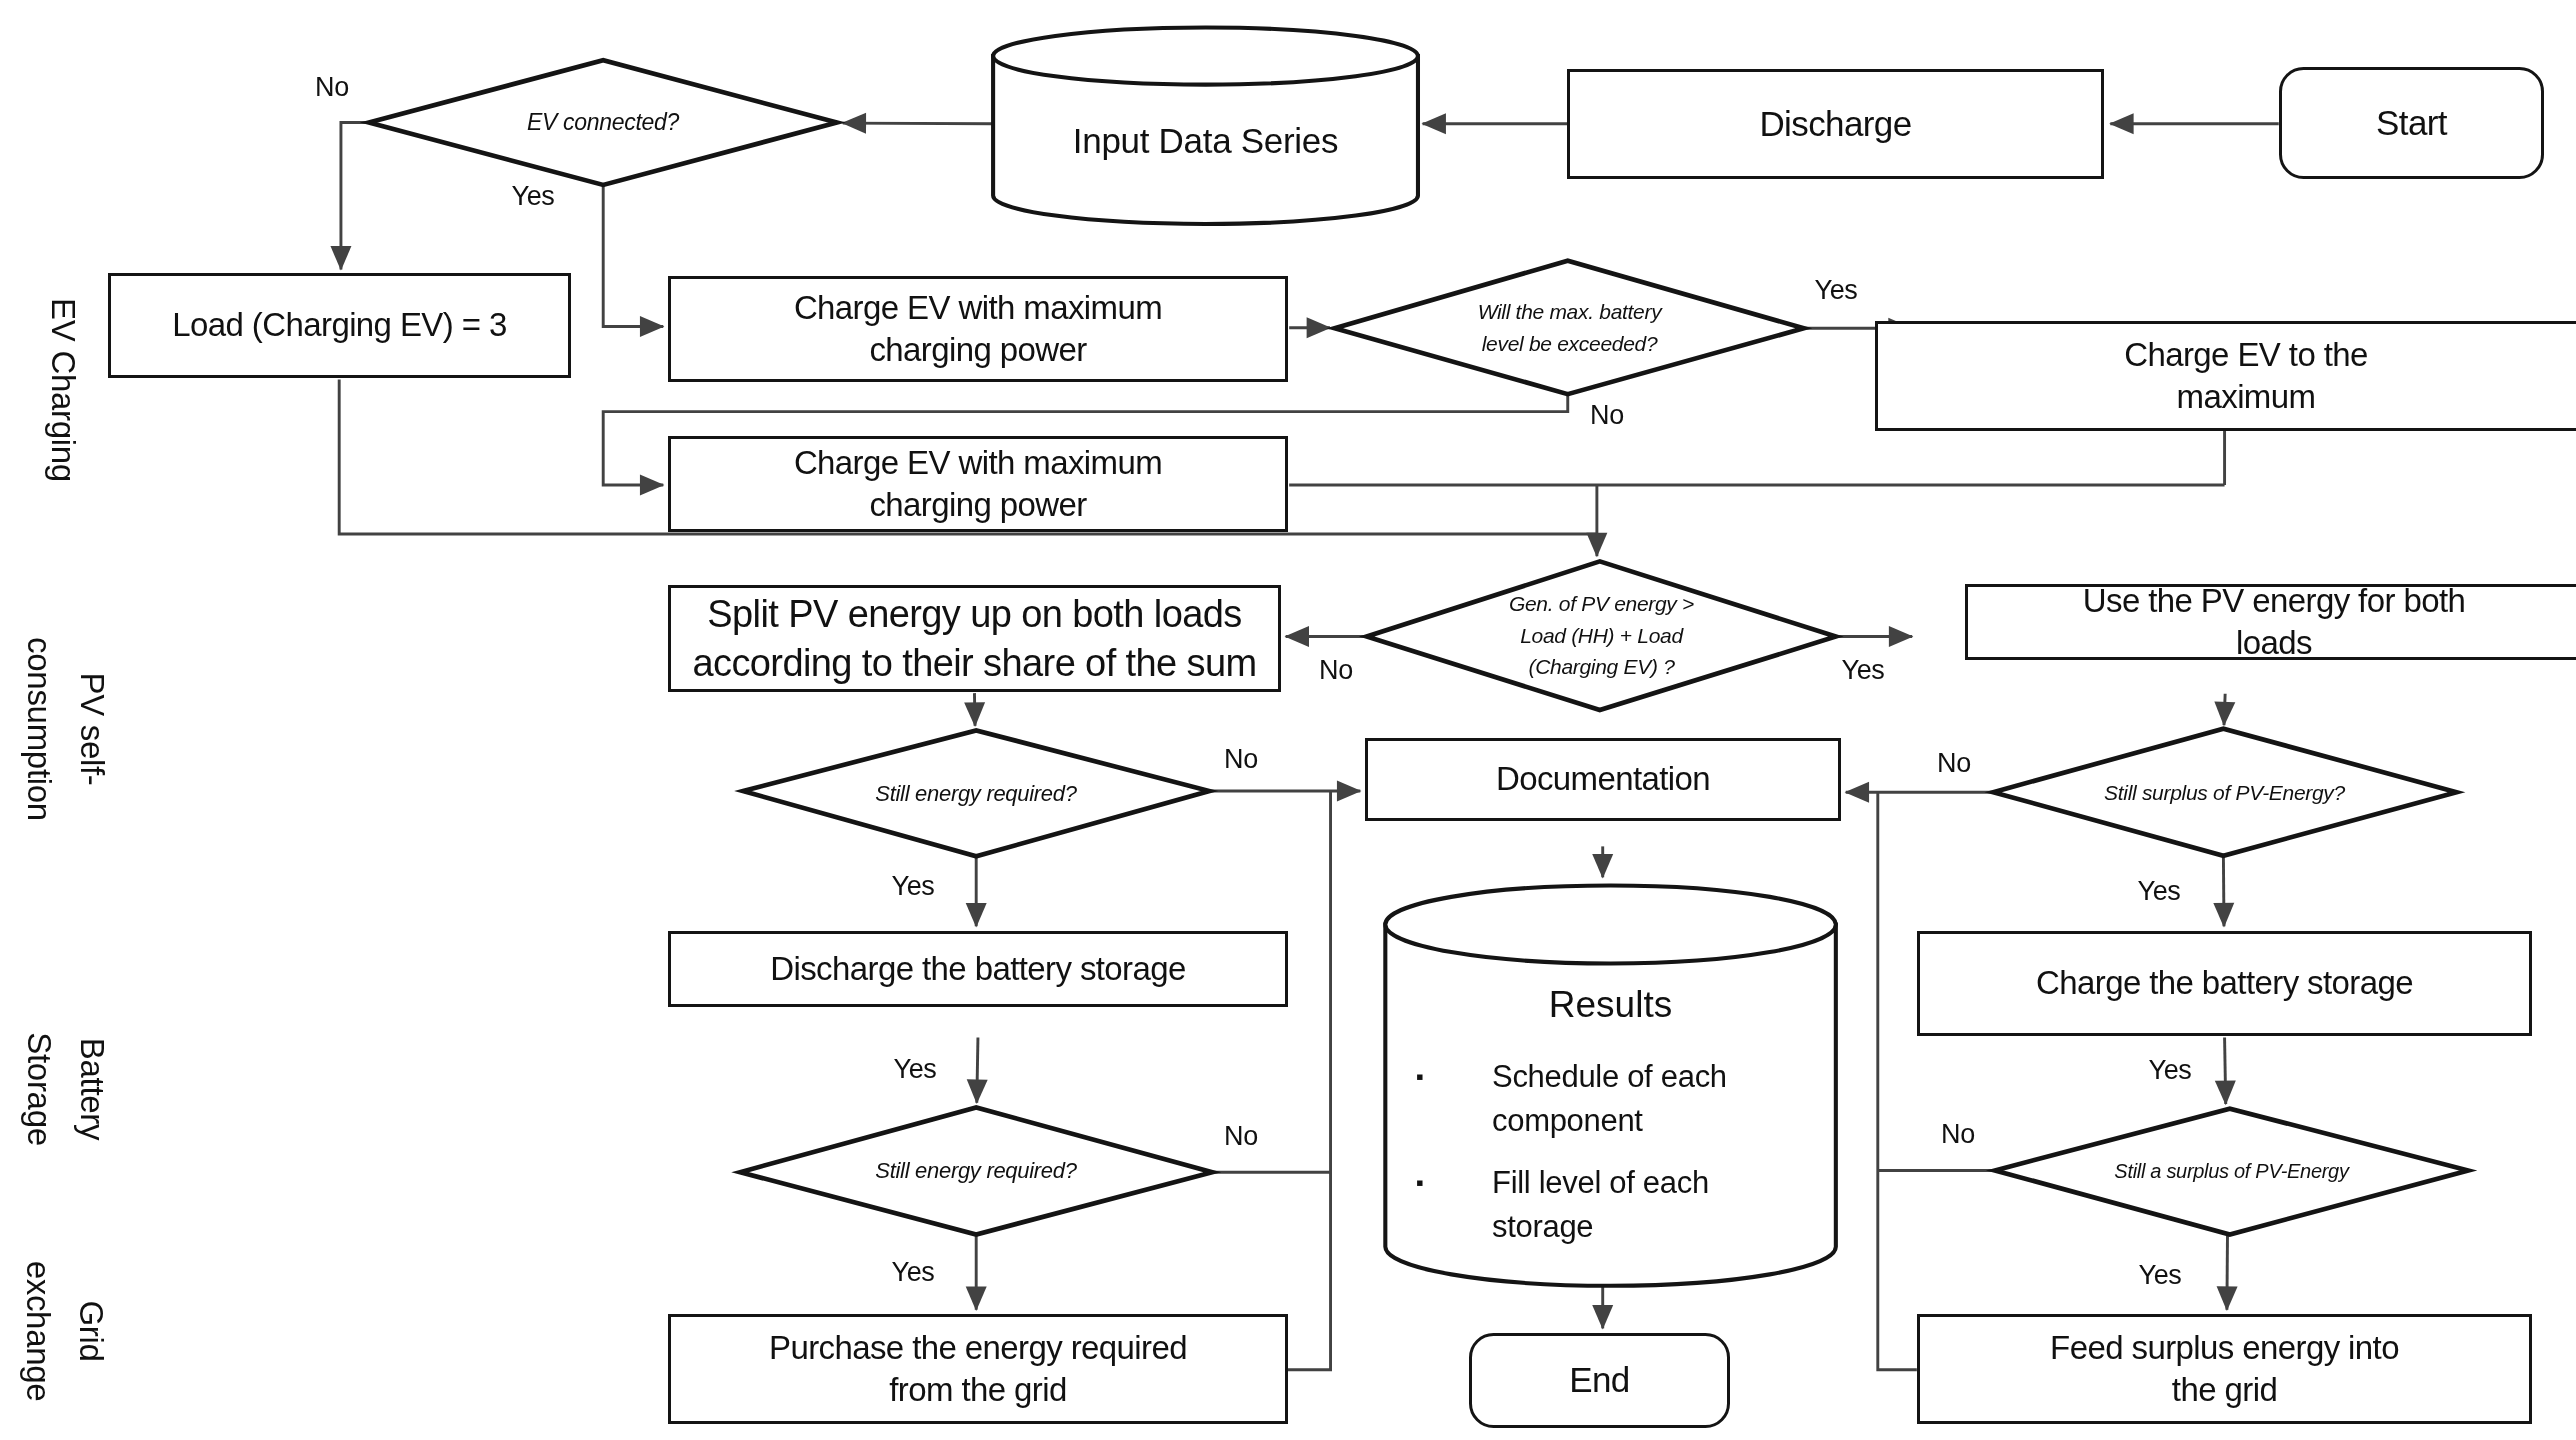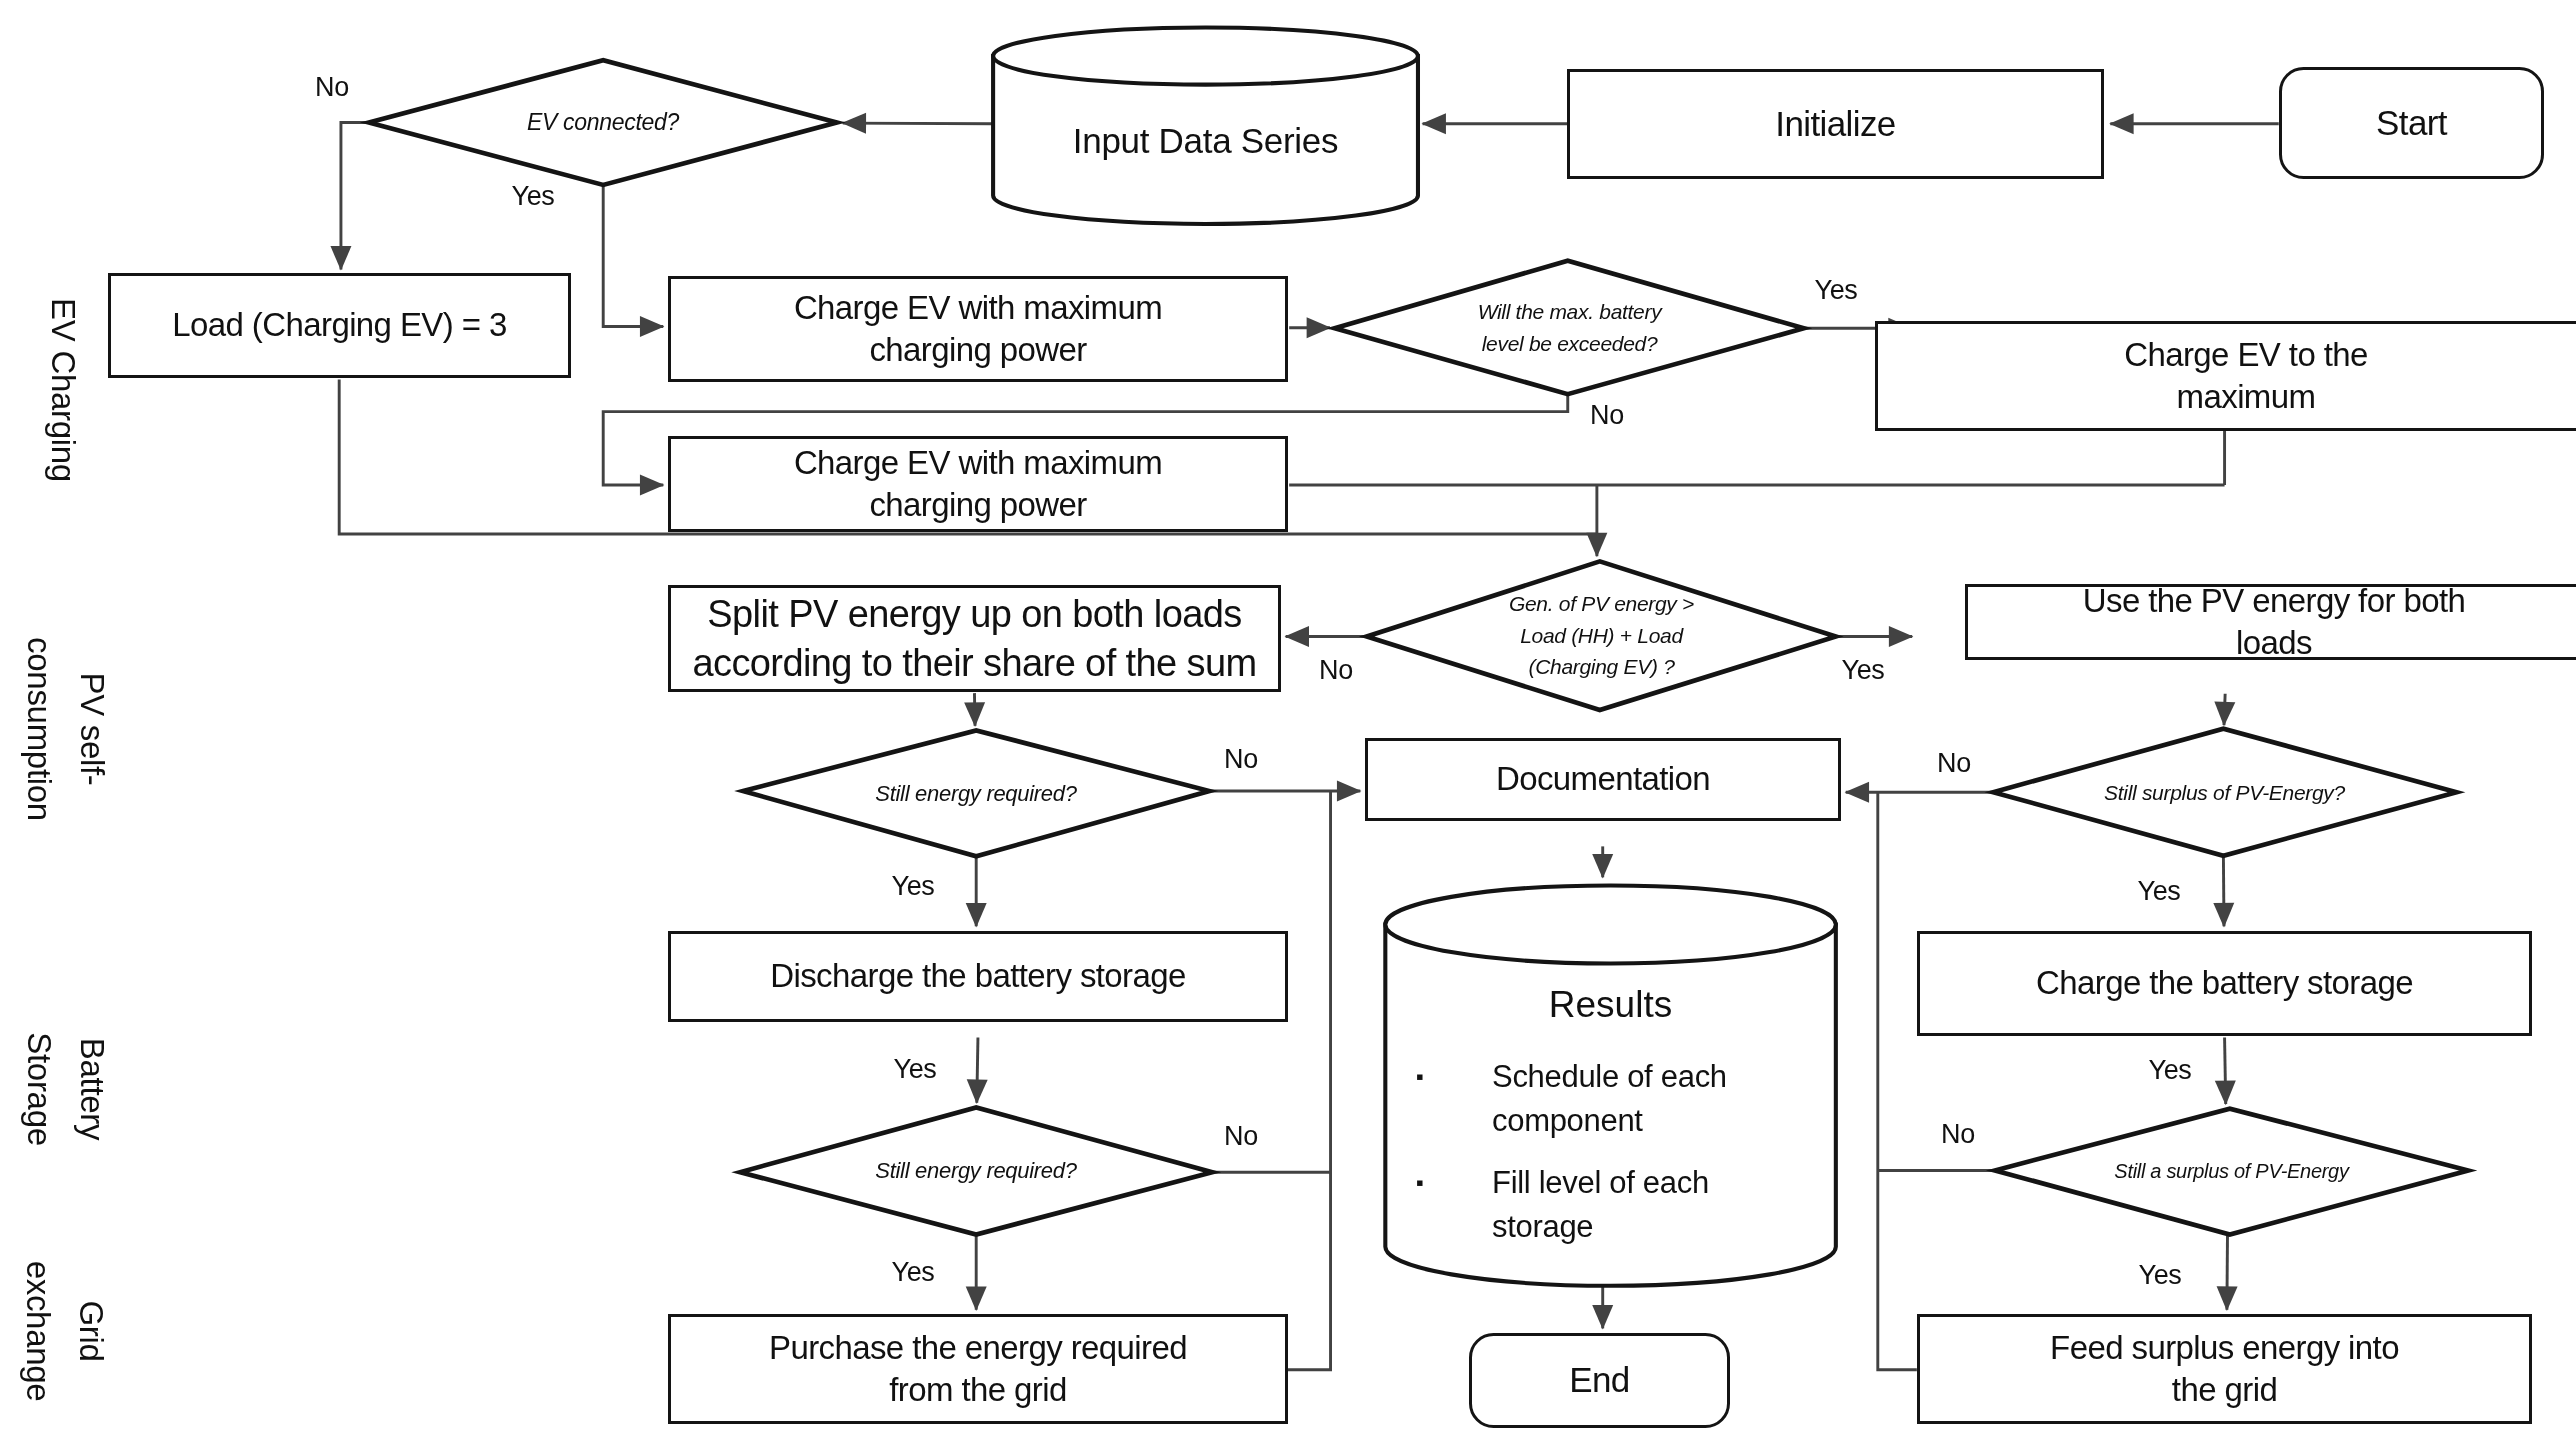--- a/index.html
+++ b/index.html
@@ -89,34 +89,34 @@
 
   <div class="lane" style="left:63px;top:390px;">EV Charging</div>
   <div class="lane" style="left:65px;top:729px;">PV self-
 consumption</div>
   <div class="lane" style="left:65px;top:1089px;">Battery
 Storage</div>
   <div class="lane" style="left:64px;top:1331px;">Grid
 exchange</div>
 
   <div class="box rounded" style="left:2279px;top:67px;width:265px;height:112px;font-size:35px;">Start</div>
-  <div class="box" style="left:1567px;top:69px;width:537px;height:110px;font-size:35px;">Initialize</div>
+  <div class="box" style="left:1567px;top:69px;width:537px;height:110px;font-size:35px;">Discharge</div>
   <div class="box" style="left:108px;top:273px;width:463px;height:105px;">Load (Charging EV) = 3</div>
   <div class="box" style="left:668px;top:276px;width:620px;height:106px;">Charge EV with maximum
 charging power</div>
   <div class="box" style="left:1875px;top:273px;width:742px;height:110px;margin-top:48px;">Charge EV to the
 maximum</div>
   <div class="box" style="left:668px;top:436px;width:620px;height:96px;">Charge EV with maximum
 charging power</div>
   <div class="box" style="left:668px;top:585px;width:613px;height:107px;font-size:38px;">Split PV energy up on both loads
 according to their share of the sum</div>
   <div class="box" style="left:1917px;top:584px;width:618px;height:76px;margin-left:48px;">Use the PV energy for both
 loads</div>
   <div class="box" style="left:1365px;top:738px;width:476px;height:83px;">Documentation</div>
-  <div class="box" style="left:668px;top:931px;width:620px;height:91px;">Discharge the battery storage</div>
+  <div class="box" style="left:668px;top:931px;width:620px;height:76px;">Discharge the battery storage</div>
   <div class="box" style="left:1917px;top:931px;width:615px;height:105px;text-align:right;">Charge the battery storage</div>
   <div class="box" style="left:668px;top:1314px;width:620px;height:110px;">Purchase the energy required
 from the grid</div>
   <div class="box" style="left:1917px;top:1314px;width:615px;height:110px;">Feed surplus energy into
 the grid</div>
   <div class="box rounded" style="left:1469px;top:1333px;width:261px;height:95px;font-size:35px;">End</div>
 
   <div class="cyl-text" style="left:993px;top:87px;width:425px;height:108px;">Input Data Series</div>
   <div class="results-title" style="left:1385px;top:984px;width:451px;">Results</div>
   <ul class="bullets" style="left:1416px;top:1055px;width:402px;">

